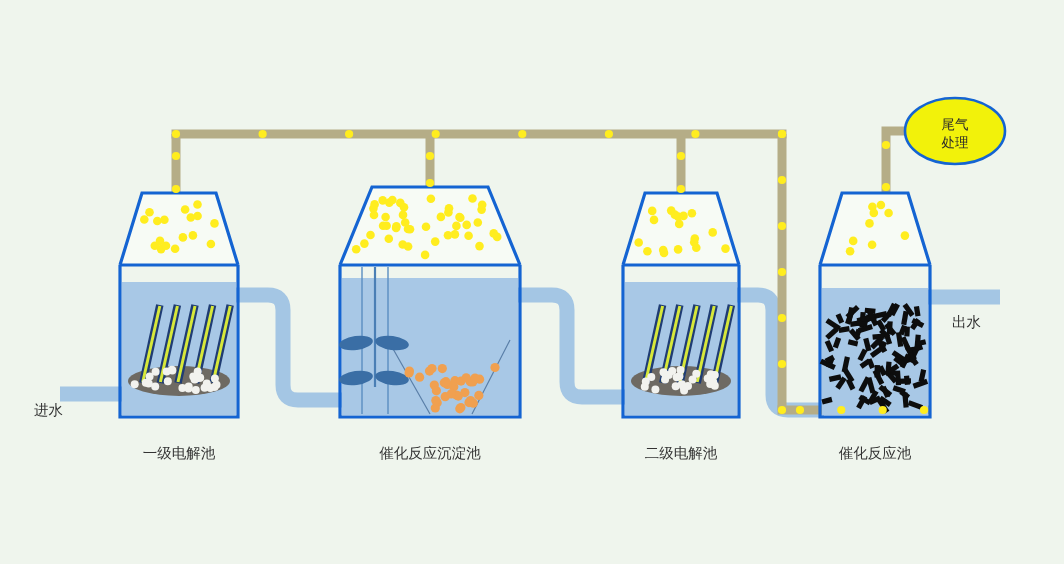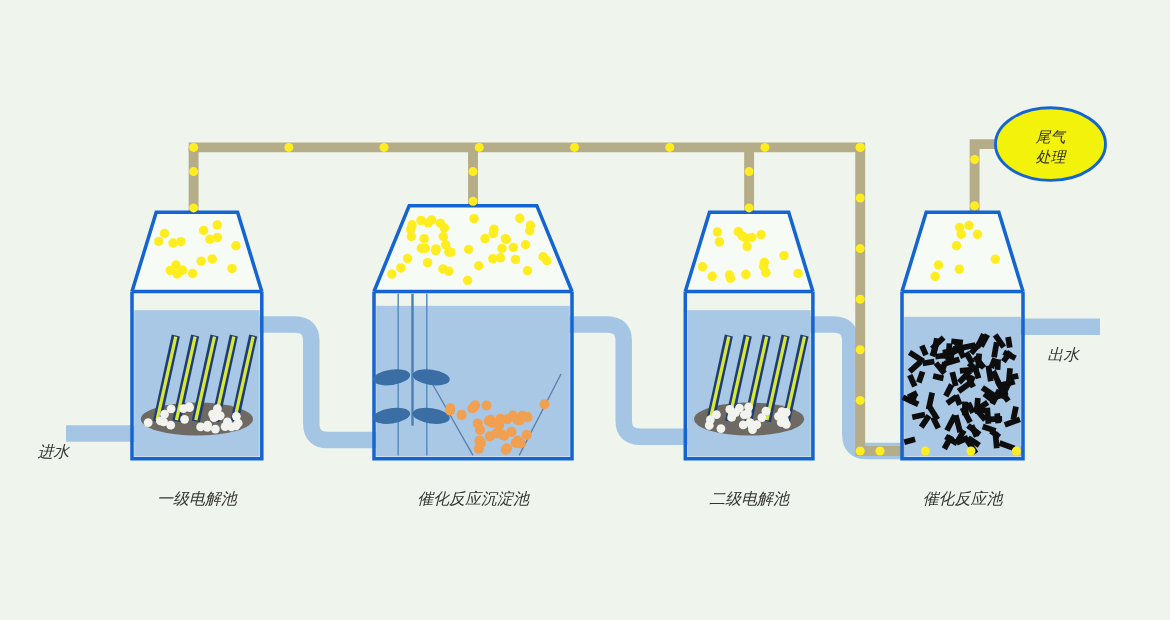--- a/index.html
+++ b/index.html
@@ -10,21 +10,20 @@
   }
   body {
     font-family: "DejaVu Sans", "Liberation Sans", sans-serif;
   }
   #diagram-root {
     position: relative;
     width: 1064px;
     height: 564px;
     background: #15803d;
     overflow: hidden;
-    font-style: italic;
   }
   svg.canvas {
     position: absolute;
     top: 0;
     left: 0;
     width: 1064px;
     height: 564px;
     display: block;
   }
   .tank-label {

